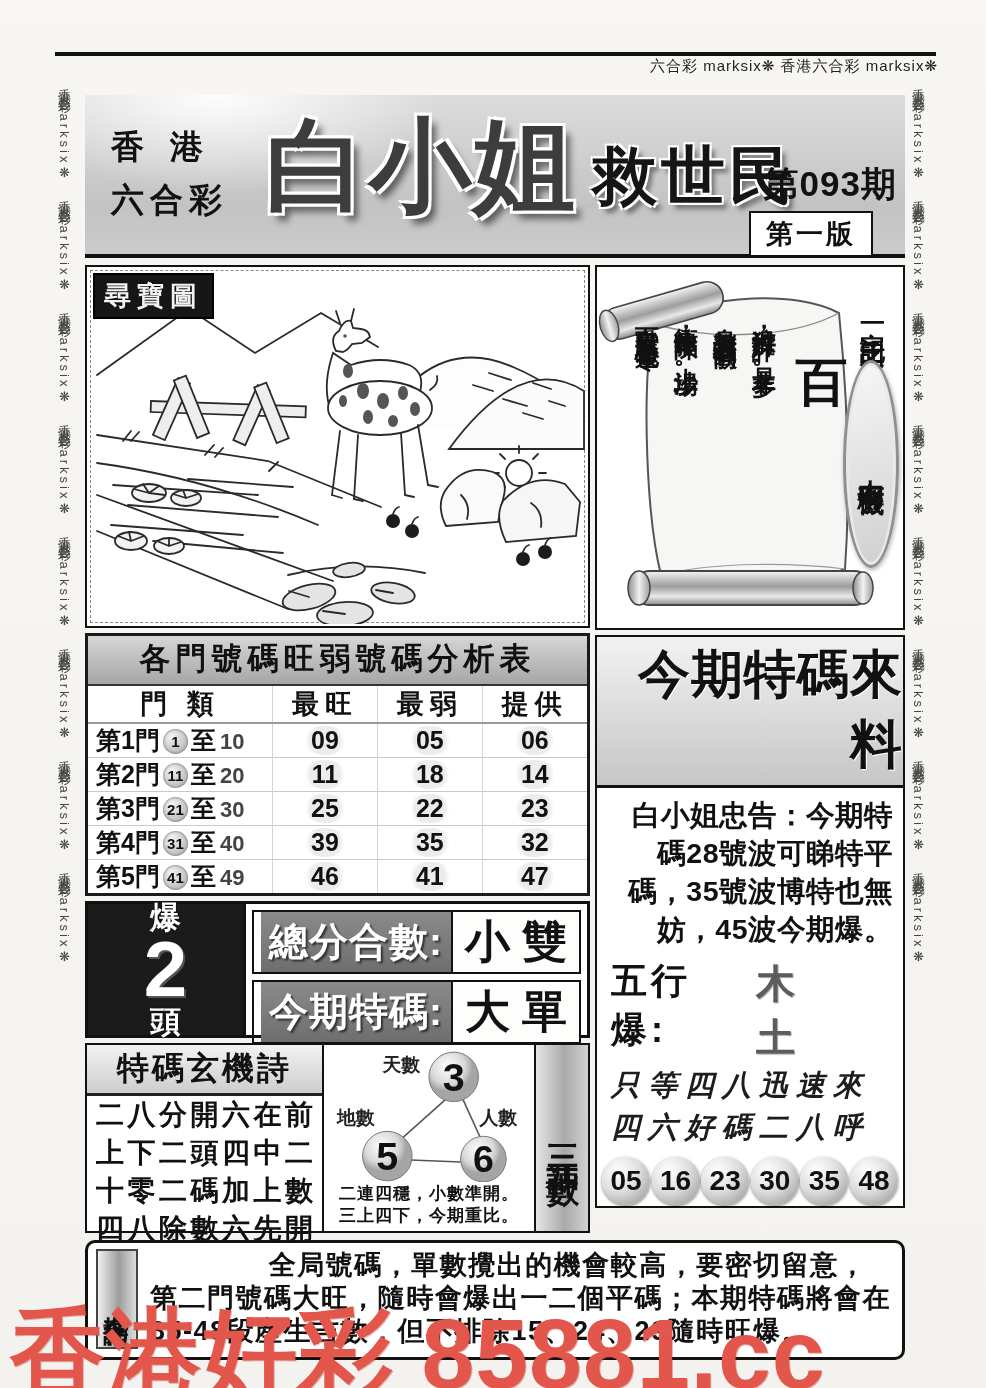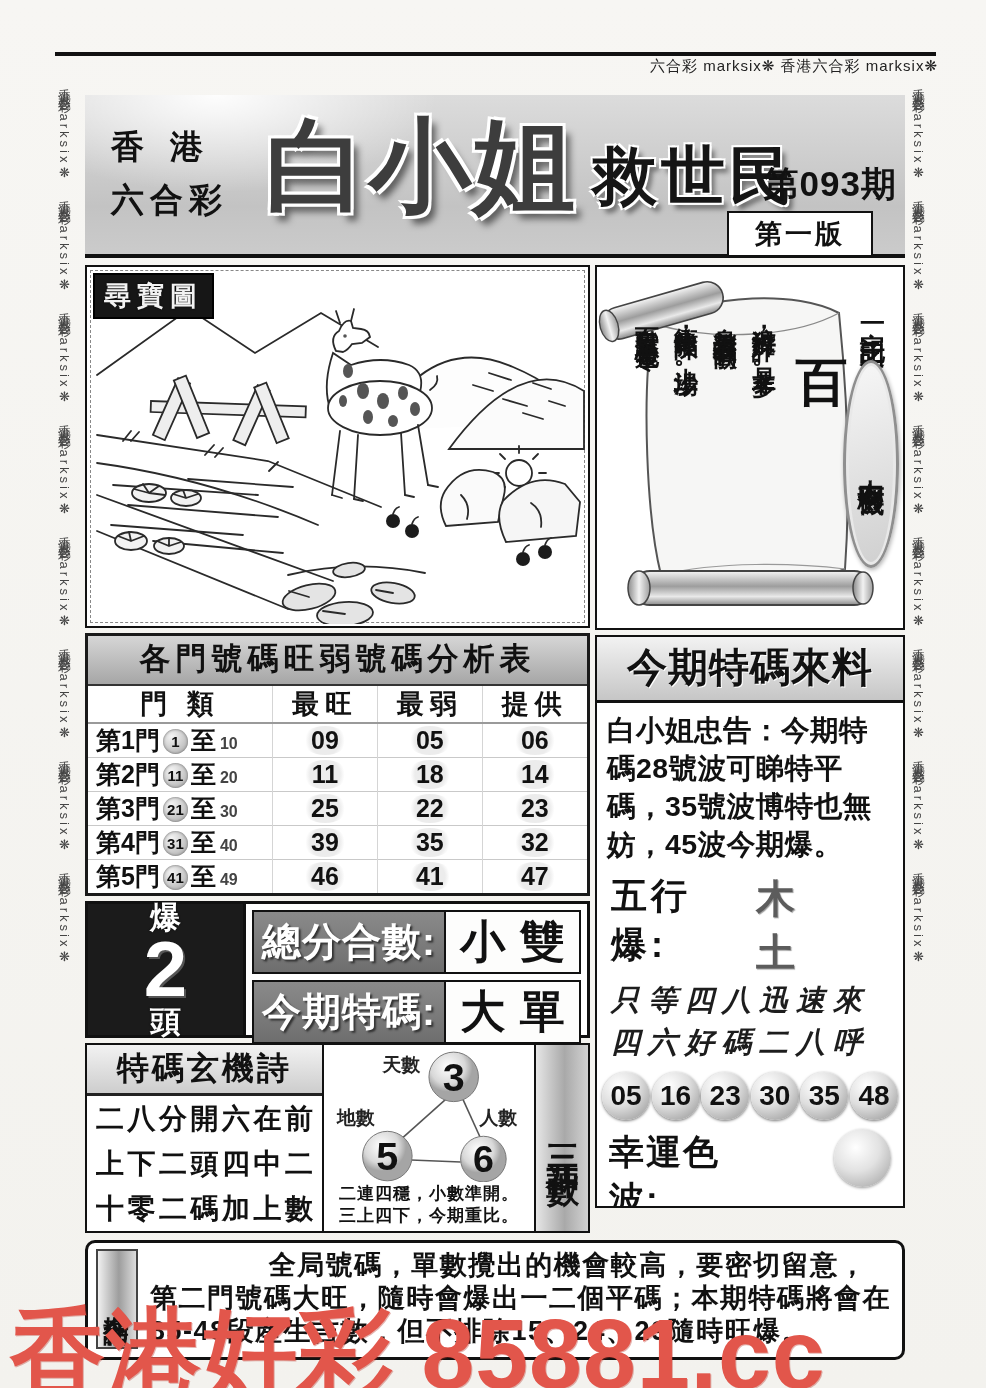--- a/index.html
+++ b/index.html
@@ -36,21 +36,21 @@
   .title-main {
     position:absolute; left:180px; top:4px; font-size:102px; font-weight:900; letter-spacing:2px;
     color:#3d3d3d;
     text-shadow:-3px -3px 0 #fff,3px -3px 0 #fff,-3px 3px 0 #fff,3px 3px 0 #fff,7px 8px 7px rgba(0,0,0,.55);
   }
   .title-sub {
     position:absolute; left:508px; top:38px; font-size:64px; font-weight:900; letter-spacing:4px; color:#151515;
     text-shadow:-2px -2px 0 #fff,2px -2px 0 #fff,-2px 2px 0 #fff,2px 2px 0 #fff,5px 6px 5px rgba(0,0,0,.45);
   }
   .issue { position:absolute; right:8px; top:66px; font-size:35px; font-weight:900; letter-spacing:1px; }
-  .edition { position:absolute; right:32px; top:116px; background:#fff; border:2px solid #111; font-size:27px; font-weight:900; padding:3px 26px; letter-spacing:3px; }
+  .edition { position:absolute; right:32px; top:116px; background:#fff; border:2px solid #111; font-size:27px; font-weight:900; padding:3px 15px; letter-spacing:3px; }
 
   
   .main { display:flex; gap:5px; margin-top:7px; }
   .col-left { width:505px; }
   .col-right { width:310px; }
 
   
   .pic-box { position:relative; height:363px; border:2px solid #111; background:#fff; padding:5px; }
   .pic-inner { position:absolute; inset:3px; border:1px dashed #888; }
   .pic-label {
@@ -62,31 +62,31 @@
 
   
   .table-box { margin-top:5px; border:3px solid #1a1a1a; background:#fff; }
   .table-title { background:linear-gradient(#d6d6d6,#a6a6a6); font-size:31px; font-weight:900; text-align:center; letter-spacing:5px; padding:2px 0 4px; border-bottom:2px solid #333; }
   .table-box table { width:100%; border-collapse:collapse; }
   .table-box th { font-size:27px; font-weight:900; letter-spacing:6px; height:36px; border-bottom:2px solid #9a9a9a; }
   .table-box td { font-size:25px; font-weight:900; height:31px; text-align:center; border-top:1px solid #c9c9c9; }
   .table-box td.door { text-align:left; padding-left:8px; width:37%; }
   .table-box th:nth-child(n+2), .table-box td:nth-child(n+2){ width:21%; border-left:1px solid #d5d5d5; }
   .circ { display:inline-block; width:25px; height:25px; line-height:25px; border-radius:50%; background:radial-gradient(circle at 35% 30%,#f4f4f4,#a8a8a8); box-shadow:inset 0 0 3px #666; text-align:center; font-size:15px; font-weight:700; margin:0 3px; vertical-align:2px; }
-  .to-num { font-size:16px; color:#444; margin-left:4px; font-weight:700; }
+  .to-num { font-size:22px; color:#444; margin-left:4px; font-weight:700; }
   .val { display:inline-block; min-width:46px; padding:0 6px; border-radius:50%; background:radial-gradient(circle,#ececec 55%,rgba(236,236,236,0) 72%); }
 
   
   .burst-box { margin-top:5px; height:137px; border:3px solid #111; background:#fff; display:flex; }
   .burst-badge { width:158px; background:#1b1b1b; color:#fff; border-right:3px solid #111; display:flex; flex-direction:column; align-items:center; justify-content:center; line-height:.95; }
   .burst-badge .ch { font-size:31px; font-weight:900; text-shadow:0 0 2px #000; }
   .burst-badge .num { font-size:78px; font-weight:900; text-shadow:2px 2px 0 #555; }
   .burst-rows { flex:1; display:flex; flex-direction:column; gap:6px; padding:6px; }
   .burst-row { flex:1; display:flex; border:2px solid #111; }
-  .burst-label { background:linear-gradient(#8a8a8a,#6e6e6e); color:#fff; font-size:39px; font-weight:900; display:flex; align-items:center; padding:0 8px; border-right:2px solid #111; text-shadow:2px 2px 2px #333; letter-spacing:1px; }
+  .burst-label { background:linear-gradient(#8a8a8a,#6e6e6e); color:#fff; font-size:39px; font-weight:900; display:flex; align-items:center; padding:0 8px; border-right:2px solid #111; text-shadow:2px 2px 2px #333; letter-spacing:1px;margin-left:7px; }
   .burst-value { flex:1; display:flex; align-items:center; justify-content:space-evenly; font-size:45px; font-weight:900; background:#fdfdfc; }
 
   
   .bottom-left { margin-top:5px; height:190px; border:2px solid #111; background:#fff; display:flex; }
   .poem { width:237px; border-right:2px solid #111; display:flex; flex-direction:column; }
   .poem-title { font-size:32px; font-weight:900; text-align:center; letter-spacing:3px; background:linear-gradient(#f2f2f2,#cdcdcd); border-bottom:3px solid #222; padding:2px 0; }
   .poem-line { flex:1; font-size:28px; font-weight:900; padding:0 9px; display:flex; align-items:center; }
   .poem-line span { width:100%; text-align:justify; text-align-last:justify; }
   .triangle-box { flex:1; position:relative; border-right:2px solid #111; }
   .tri-caption { position:absolute; left:0; right:0; bottom:4px; text-align:center; font-size:17px; font-weight:900; line-height:1.3; letter-spacing:1px; }
@@ -102,22 +102,22 @@
   .scroll-titlecol .big { font-size:52px; margin-top:10px; display:block; }
   .scroll-badge {
     position:absolute; right:4px; top:93px; width:56px; height:208px; border-radius:50%;
     background:linear-gradient(160deg,#f7f7f7,#cfcfcf); border:3px solid #8f8f8f; box-shadow:inset 0 0 0 3px #e8e8e8, 1px 2px 4px rgba(0,0,0,.3);
     display:flex; align-items:center; justify-content:center;
     writing-mode:vertical-rl; text-orientation:upright; font-size:27px; font-weight:900; letter-spacing:3px;
   }
 
   
   .special-box { margin-top:5px; height:573px; border:2px solid #111; background:#fff; overflow:hidden; }
-  .special-title { background:linear-gradient(#f2f2f2,#c6c6c6); font-size:40px; font-weight:900; text-align:center; letter-spacing:1px; border-bottom:3px solid #111; padding:3px 0 5px; text-shadow:1px 1px 0 #fff; }
-  .advice { padding:9px 10px 2px; font-size:28.5px; font-weight:900; line-height:1.33; letter-spacing:.5px; }
+  .special-title { background:linear-gradient(#f2f2f2,#c6c6c6); font-size:52px; font-weight:900; text-align:right; letter-spacing:1px; border-bottom:3px solid #111; padding:3px 0 5px; text-shadow:1px 1px 0 #fff; }
+  .advice { padding:9px 10px 2px; font-size:28.5px; font-weight:900; line-height:1.33; letter-spacing:.5px;text-align:right; }
   .five-row { display:flex; align-items:flex-start; padding:6px 14px 0; }
   .five-label { font-size:36px; font-weight:900; letter-spacing:4px; }
   .five-value { font-size:39px; font-weight:900; color:#5c5c5c; margin-left:22px; word-spacing:58px; text-shadow:1px 1px 1px #999; }
   .cursive { font-family:"Liberation Serif",serif; font-style:italic; font-weight:700; font-size:29px; letter-spacing:8px; color:#1d1d1d; padding:1px 14px; }
   .balls { display:flex; justify-content:space-between; padding:8px 5px 4px; }
   .ball { width:48px; height:48px; border-radius:50%; background:radial-gradient(circle at 34% 28%,#ffffff 0%,#dedede 45%,#8e8e8e 100%); box-shadow:0 1px 3px rgba(0,0,0,.55); display:flex; align-items:center; justify-content:center; font-size:28px; font-weight:900; }
   .lucky-row { display:flex; padding:5px 12px 0; font-size:35px; font-weight:900; letter-spacing:2px; }
   .color-ball { width:58px; height:58px; border-radius:50%; margin-left:66px; background:radial-gradient(circle at 38% 32%,#ffffff 0%,#e2e2e2 45%,#9c9c9c 100%); box-shadow:0 1px 3px rgba(0,0,0,.4); }
 
   
@@ -318,20 +318,23 @@
           <div class="poem">
             <div class="poem-title">特碼玄機詩</div>
             <div class="poem-line">
                 <span>二八分開六在前</span>
               </div>
             <div class="poem-line">
                 <span>上下二頭四中二</span>
               </div>
             <div class="poem-line">
                 <span>十零二碼加上數</span>
+              </div>
+            <div class="poem-line">
+                <span>四八除數六先開</span>
               </div>
           </div>
           <div class="triangle-box">
             <svg viewBox="0 0 200 138" width="198" height="137">
               <defs>
                 <radialGradient id="cg" cx="38%" cy="30%">
                     <stop offset="0%" stop-color="#ffffff"></stop>
                     <stop offset="70%" stop-color="#d8d8d8"></stop>
                     <stop offset="100%" stop-color="#a5a5a5"></stop>
                   </radialGradient>

